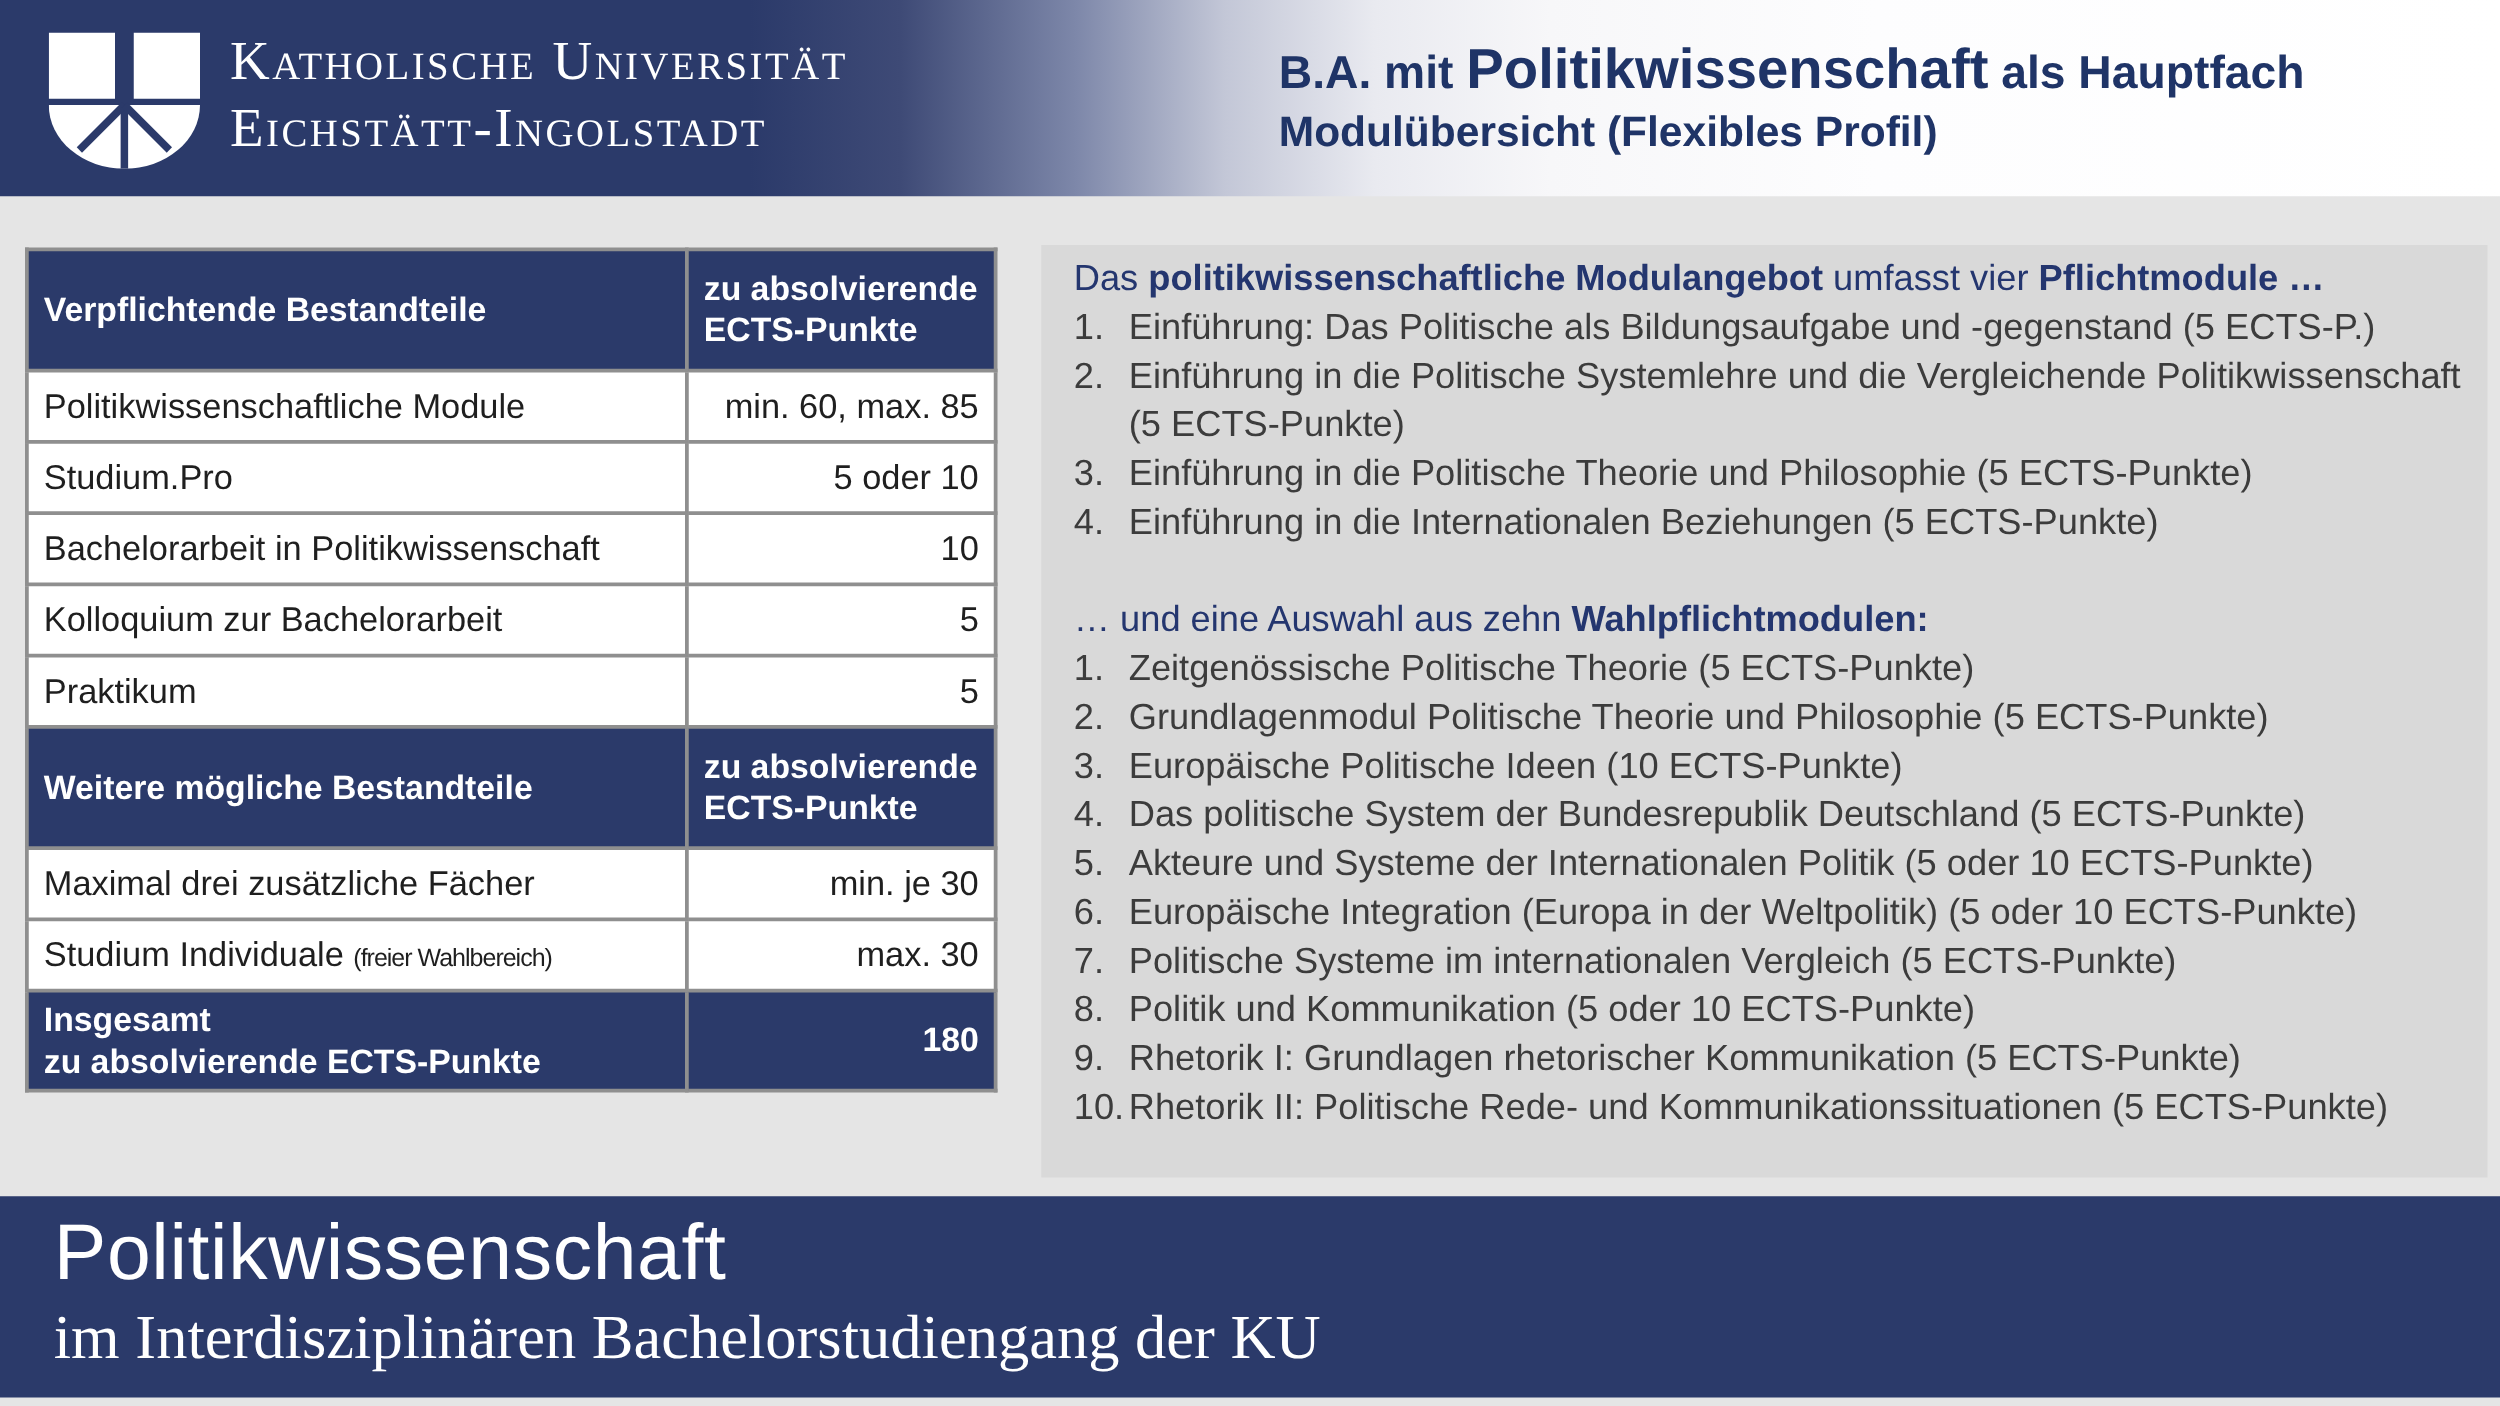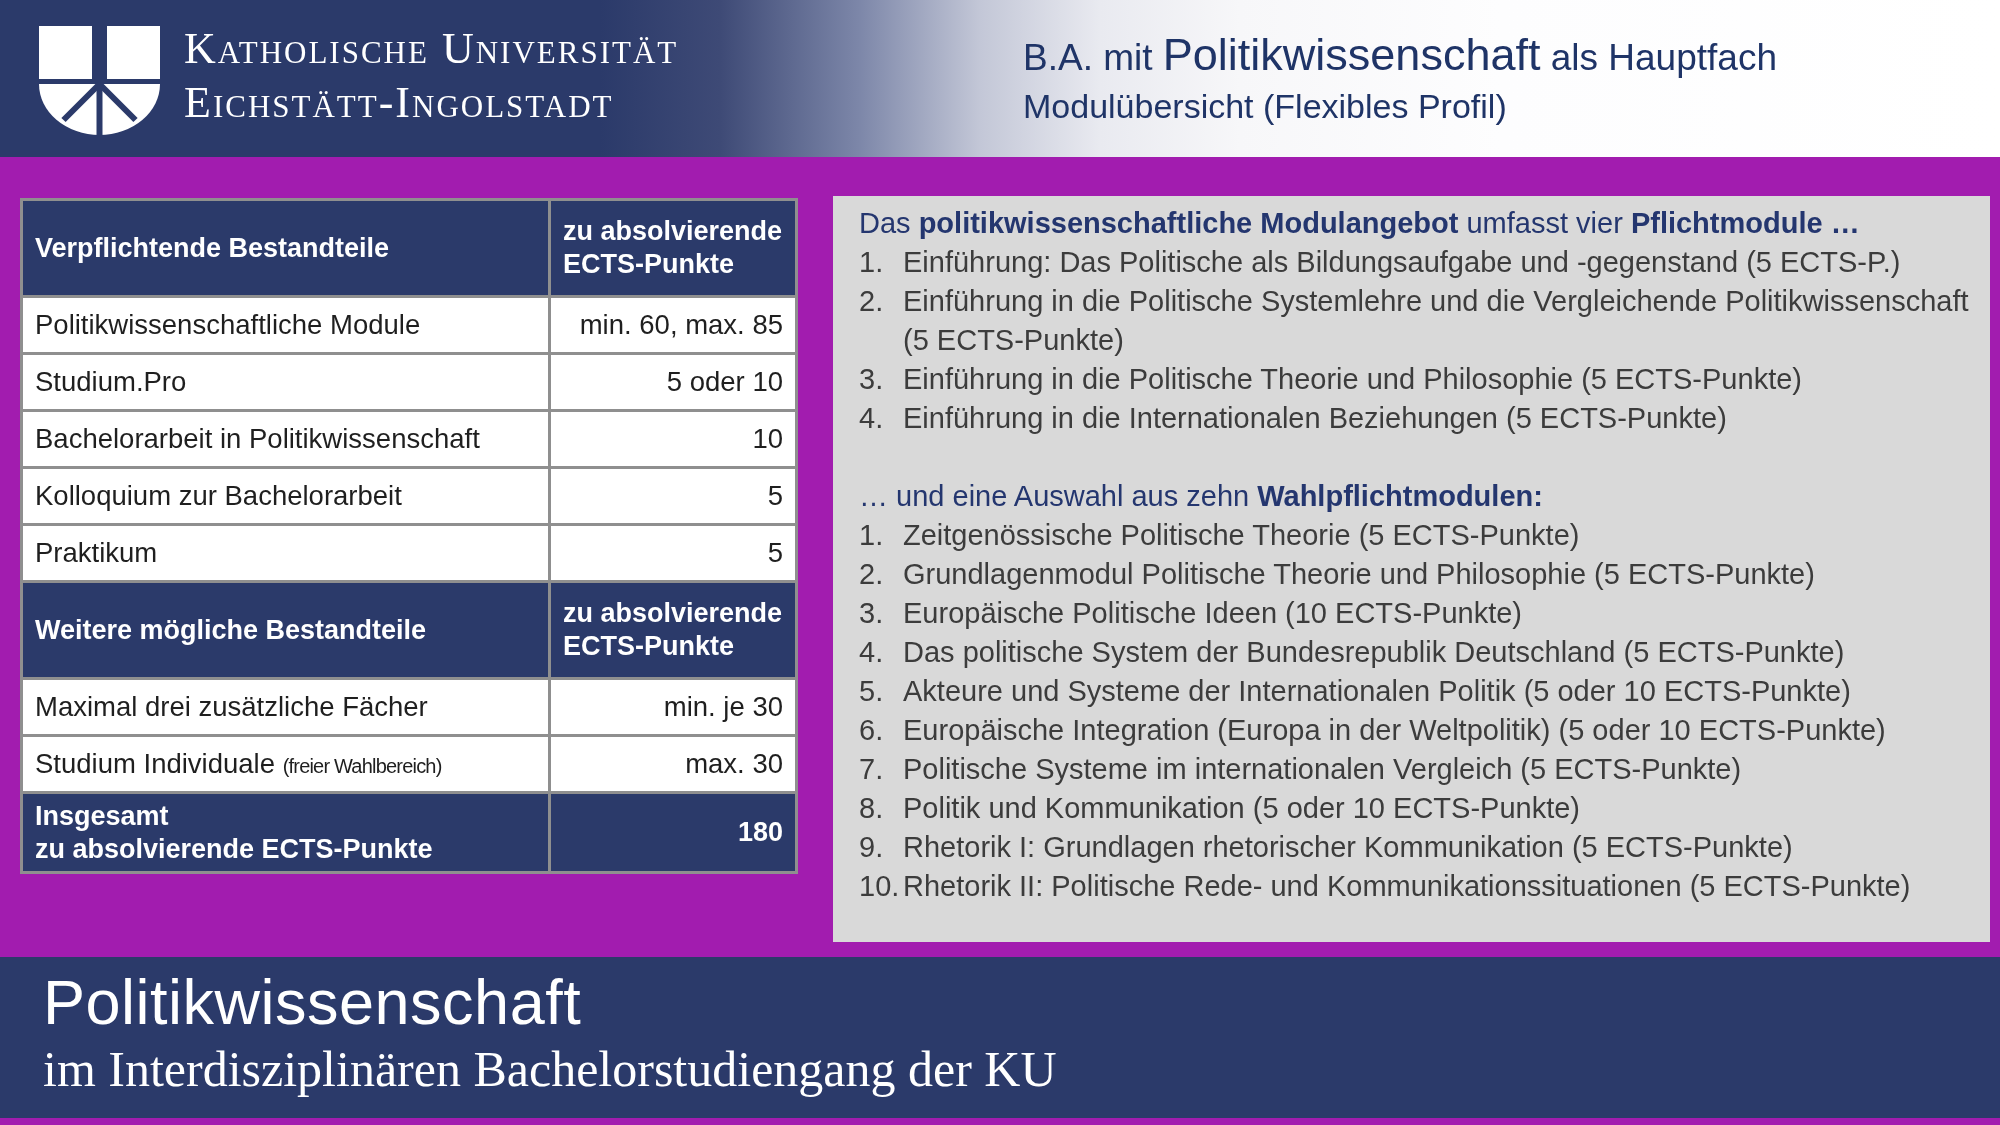--- a/index.html
+++ b/index.html
@@ -1,34 +1,34 @@
 <!DOCTYPE html>
 <html><head>
 <meta charset="utf-8">
 <style>
   html,body{margin:0;padding:0;background:#ffffff;}
   .slide{
     position:relative;width:2000px;height:1125px;overflow:hidden;
-    background:#a21caf;font-family:"Liberation Sans",sans-serif;
+    background:#e5e5e5;font-family:"Liberation Sans",sans-serif;
   }
 
   
   .header{
     position:absolute;left:0;top:0;width:2000px;height:157px;
     background:linear-gradient(90deg,
       #2b3a6a 0%, #2b3a6a 30%, #3e4a76 36%, #7d87a9 43%,
       #c3c7d7 49%, #e9eaf0 55%, #f7f7f9 62%, #fdfdfe 75%, #ffffff 100%);
   }
   .logo{position:absolute;left:39px;top:26px;width:121px;height:109px;}
   .uni-name{
     position:absolute;left:184px;top:22px;color:#ffffff;
     font-family:"Liberation Serif",serif;font-variant:small-caps;
     font-size:44px;line-height:54px;letter-spacing:2px;white-space:nowrap;
   }
-  .deg-title{position:absolute;left:1023px;top:30px;color:#1f3467;font-weight:normal;white-space:nowrap;}
+  .deg-title{position:absolute;left:1023px;top:30px;color:#1f3467;font-weight:bold;white-space:nowrap;}
   .deg-line1{font-size:37px;line-height:50px;}
   .deg-line1 span{white-space:pre;}
   .deg-line1 .big{font-size:45px;}
   .deg-line2{font-size:34px;line-height:42px;margin-top:2px;}
 
   
   .ects-table{
     position:absolute;left:20px;top:198px;border-collapse:collapse;table-layout:fixed;
     font-size:27.5px;color:#1f1f1f;padding-left:20px;
   }

